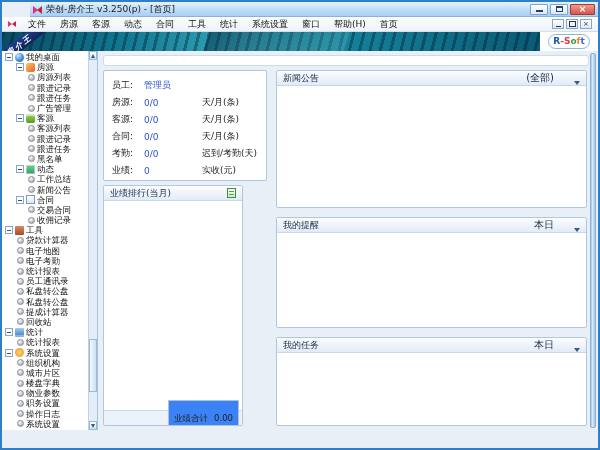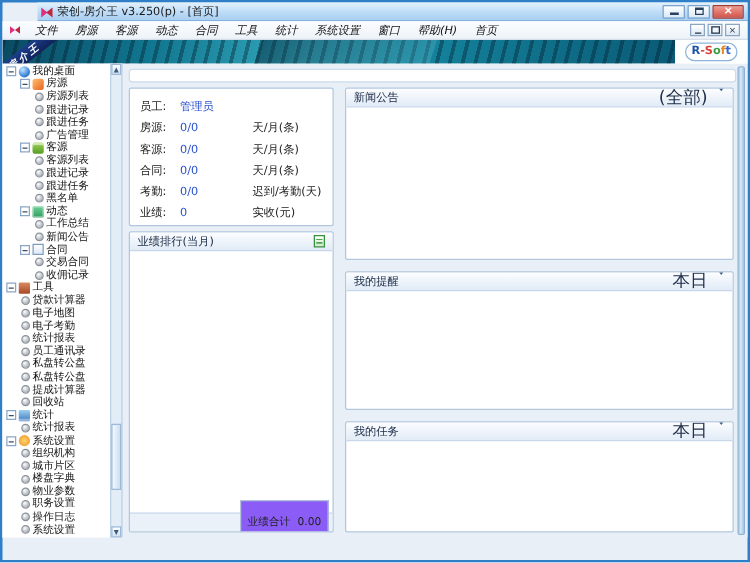--- a/index.html
+++ b/index.html
@@ -28,21 +28,21 @@
   .g-max { width:7px; height:6px; border:1px solid #27415e; border-top-width:2px; }
 
   
   .menubar { position:absolute; top:15px; left:0; right:0; height:15px;
     background:linear-gradient(#fbfdfe,#eef3f9); border-bottom:1px solid #d4dde8;
     display:flex; align-items:center; padding:0 4px; }
   .menu-logo { width:8px; height:8px; position:relative; margin:0 5px 0 2px; flex:none; }
   .menu-logo::before { content:""; position:absolute; left:0; top:1px; border-top:3px solid transparent; border-bottom:3px solid transparent; border-left:4px solid #e0317e; }
   .menu-logo::after { content:""; position:absolute; right:0; top:1px; border-top:3px solid transparent; border-bottom:3px solid transparent; border-right:4px solid #c0263c; }
   .menu-items { display:flex; }
-  .mi { font-size:9px; color:#111; padding:1px 7px; white-space:nowrap; cursor:default;font-style:italic; }
+  .mi { font-size:9px; color:#111; padding:1px 7px; white-space:nowrap; cursor:default; }
   .mdi-btns { margin-left:auto; display:flex; gap:2px; padding-right:2px; }
   .mdi-btn { width:12px; height:10px; border:1px solid #8aa6c4; background:linear-gradient(#fff,#dde9f5);
     display:flex; align-items:center; justify-content:center; font-size:7px; color:#23364f; line-height:1; }
   .g-min2 { width:5px; height:1px; background:#23364f; margin-top:4px; }
   .g-res { position:relative; width:7px; height:6px; }
   .g-res::before { content:""; position:absolute; right:0; top:0; width:5px; height:4px; border:1px solid #23364f; }
   .g-res::after  { content:""; position:absolute; left:0; bottom:0; width:5px; height:4px; border:1px solid #23364f; background:#eef4fb; }
 
   
   .banner { position:absolute; top:30px; left:0; right:0; height:19px; overflow:hidden; background:#fff; }
@@ -94,37 +94,37 @@
   .arr-down { width:0; height:0; border-left:2.5px solid transparent; border-right:2.5px solid transparent; border-top:4px solid #3c5a7c; }
   .sb-thumb { position:absolute; left:0; width:8px; top:76%; height:14%; background:linear-gradient(90deg,#f4f9fe,#cbdff2); border:1px solid #9db9d6; }
 
   
   .toolbar-strip { position:absolute; left:101px; top:4px; width:486px; height:11px;
     background:#fff; border:1px solid #ccdcec; border-radius:3px; }
   .panel { position:absolute; background:#fff; border:1px solid #b2c7dd; border-radius:2px; overflow:hidden; }
   .phead { height:15px; background:linear-gradient(#fcfdff,#e1ebf7); border-bottom:1px solid #c9d8e9;
     display:flex; align-items:center; justify-content:space-between; padding:0 6px; }
   .ptitle { font-size:9px; color:#20304a; }
-  .pfil { display:flex; align-items:flex-start; gap:8px; font-size:14px; color:#20304a; }
+  .pfil { display:flex; align-items:flex-end; gap:20px; font-size:10px; color:#20304a; }
   .dd { width:0; height:0; border-left:3px solid transparent; border-right:3px solid transparent; border-top:4px solid #3c5a7c; }
   .pbody { background:#fff; }
 
   .emp-panel { left:101px; top:19px; width:164px; height:111px; padding-top:6px; }
   .emp-row { display:flex; align-items:center; height:17px; padding:0 8px; font-size:9px; }
   .el { width:32px; color:#222; flex:none; }
   .ev { width:58px; color:#2b50cc; flex:none; }
   .eu { color:#222; }
 
-  .rank-panel { left:101px; top:134px; width:164px; bottom:4px;text-align:center; }
+  .rank-panel { left:101px; top:134px; width:140px; bottom:4px;text-align:center; }
   .xls-icon { width:9px; height:10px; background:linear-gradient(#ffffff,#cfe8cf); border:1px solid #3a8f3a; position:relative; }
   .xls-icon::after { content:""; position:absolute; left:1px; right:1px; top:2px; bottom:2px;
     background:repeating-linear-gradient(#4aa84a 0 1px, transparent 1px 3px); }
   .rank-foot { position:absolute; left:0; right:0; bottom:0; height:15px; background:#eaf1f9;
     border-top:1px solid #c9d8e9; display:flex; align-items:center; justify-content:flex-end; padding:0 3px; }
-  .total-box { border:1px solid #b0c3d8; background:#8b5cf6; font-size:8.5px; color:#222;
+  .total-box { border:1px solid #b0c3d8; background:#3b82f6; font-size:8.5px; color:#222;
     padding:12px 5px; line-height:11px; display:flex; gap:6px; }
 
   .news-panel { left:274px; top:19px; width:311px; height:138px; }
   .remind-panel { left:274px; top:166px; width:311px; height:111px; }
   .task-panel { left:274px; top:286px; width:311px; bottom:4px; }
 
   .vsplit { position:absolute; right:2px; top:2px; bottom:2px; width:6px;
     background:linear-gradient(90deg,#9fc2e2,#dcebf8 40%,#9fc2e2); border:1px solid #8cb2d8; border-radius:2px; }
 
   

